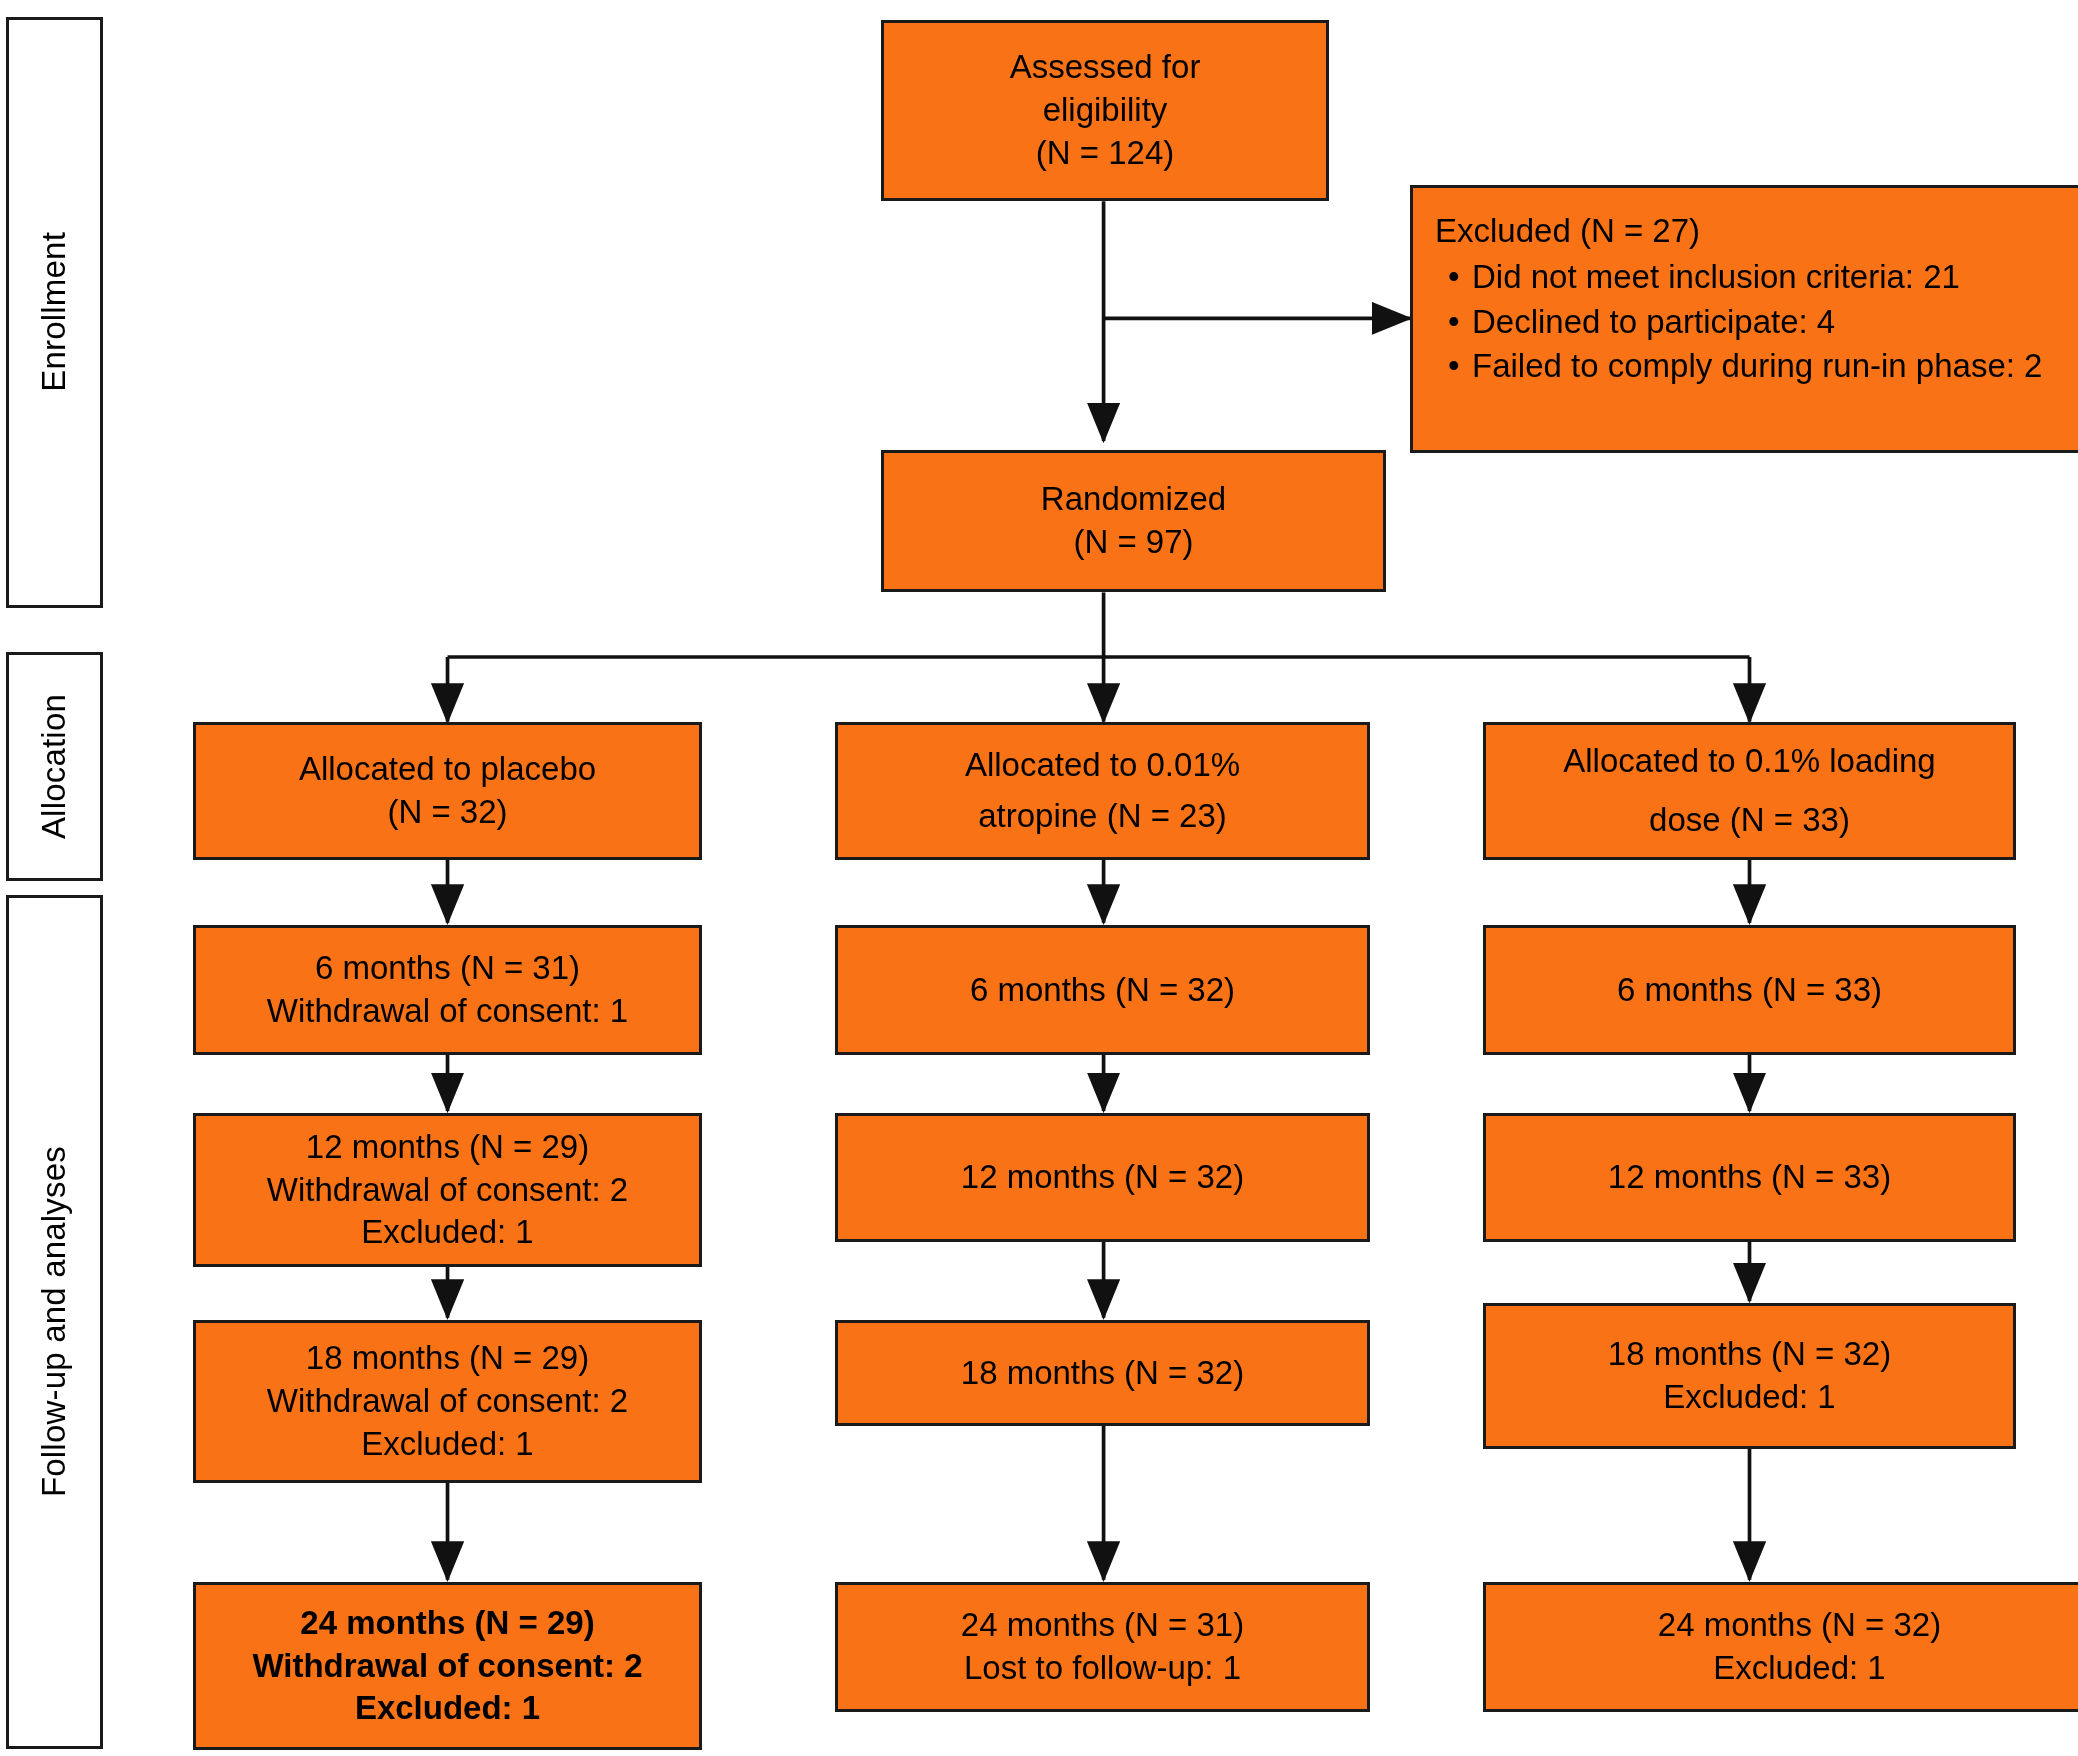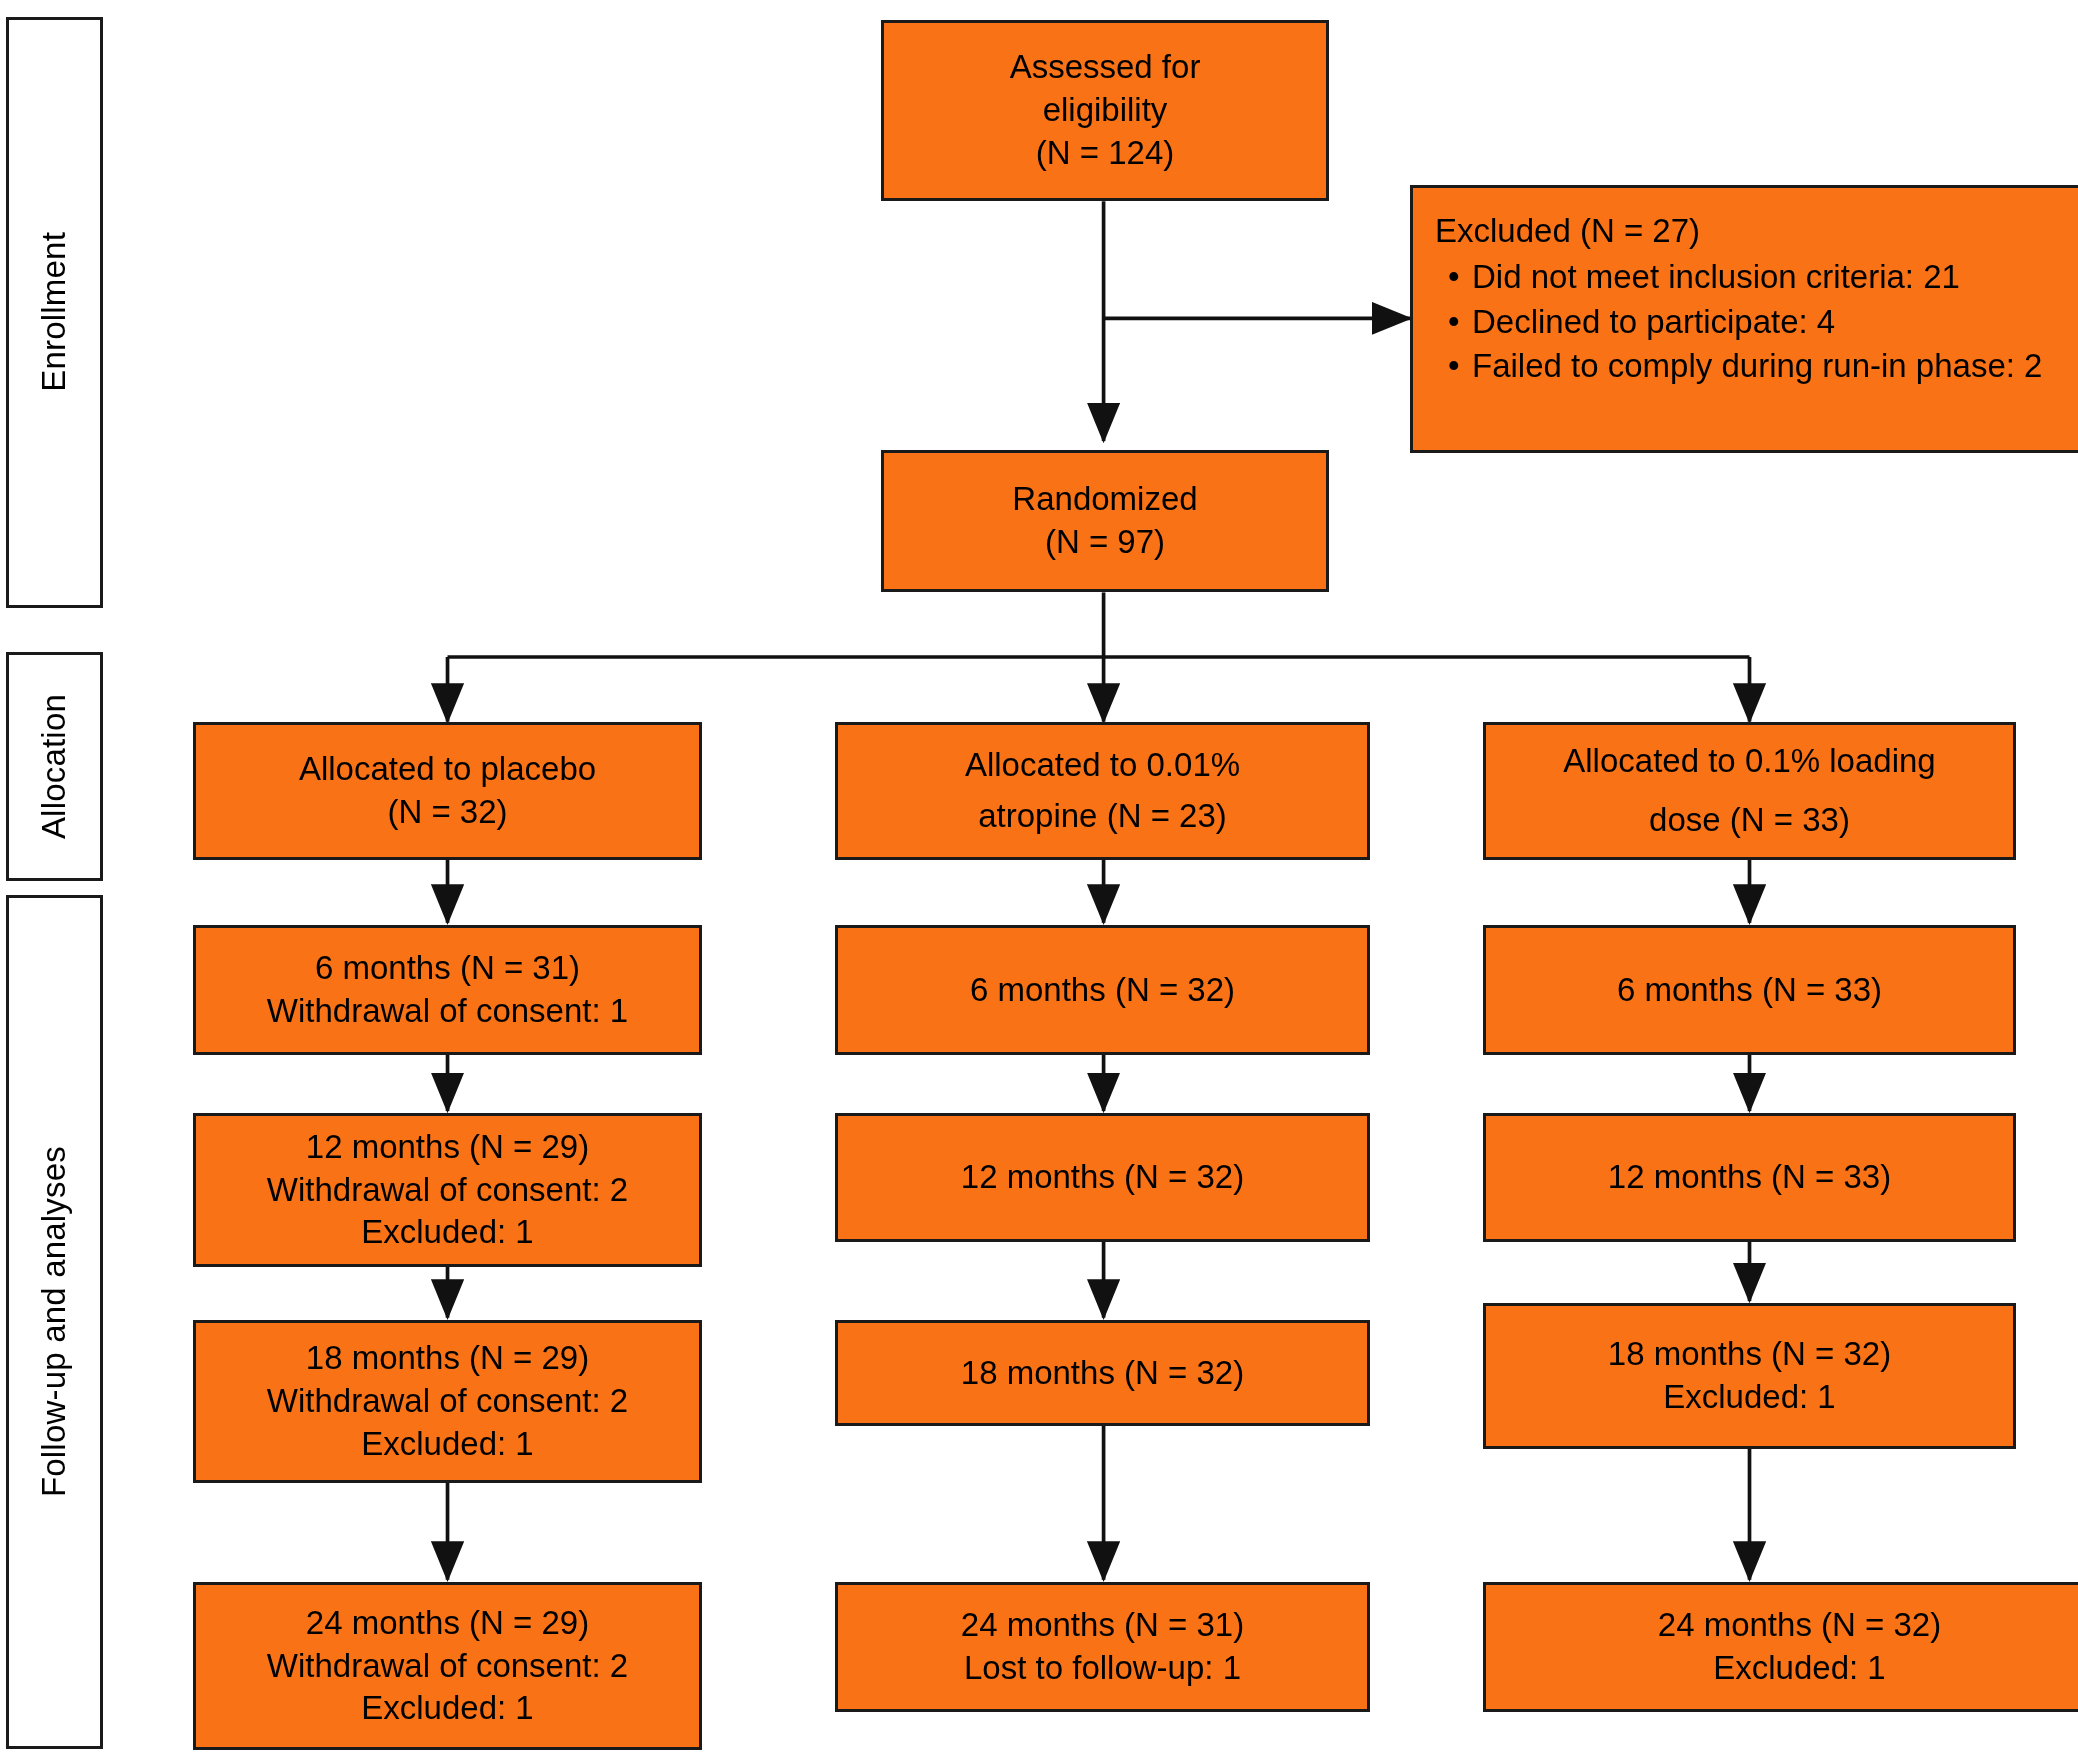--- a/index.html
+++ b/index.html
@@ -157,21 +157,21 @@
 
   <div class="node excluded" style="left:1410px; top:185px; width:674px; height:268px;">
     <span class="hdr">Excluded (N = 27)</span>
     <ul>
       <li>Did not meet inclusion criteria: 21</li>
       <li>Declined to participate: 4</li>
       <li>Failed to comply during run-in phase: 2</li>
     </ul>
   </div>
 
-  <div class="node" style="left:881px; top:450px; width:448px; height:142px;">
+  <div class="node" style="left:881px; top:450px; width:505px; height:142px;">
     <span class="ln">Randomized</span>
     <span class="ln">(N = 97)</span>
   </div>
 
   <div class="node" style="left:193px; top:722px; width:509px; height:138px;">
     <span class="ln">Allocated to placebo</span>
     <span class="ln">(N = 32)</span>
   </div>
 
   <div class="node" style="left:835px; top:722px; width:535px; height:138px;gap:8px;">
@@ -191,21 +191,21 @@
   <div class="node" style="left:193px; top:1113px; width:509px; height:154px;">
     <span class="ln">12 months (N = 29)</span>
     <span class="ln">Withdrawal of consent: 2</span>
     <span class="ln">Excluded: 1</span>
   </div>
   <div class="node" style="left:193px; top:1320px; width:509px; height:163px;">
     <span class="ln">18 months (N = 29)</span>
     <span class="ln">Withdrawal of consent: 2</span>
     <span class="ln">Excluded: 1</span>
   </div>
-  <div class="node" style="left:193px; top:1582px; width:509px; height:168px;">
+  <div class="node" style="left:193px; top:1582px; width:509px; height:168px;font-weight:bold;">
     <span class="ln">24 months (N = 29)</span>
     <span class="ln">Withdrawal of consent: 2</span>
     <span class="ln">Excluded: 1</span>
   </div>
 
   <div class="node" style="left:835px; top:925px; width:535px; height:130px;">
     <span class="ln">6 months (N = 32)</span>
   </div>
   <div class="node" style="left:835px; top:1113px; width:535px; height:129px;">
     <span class="ln">12 months (N = 32)</span>

